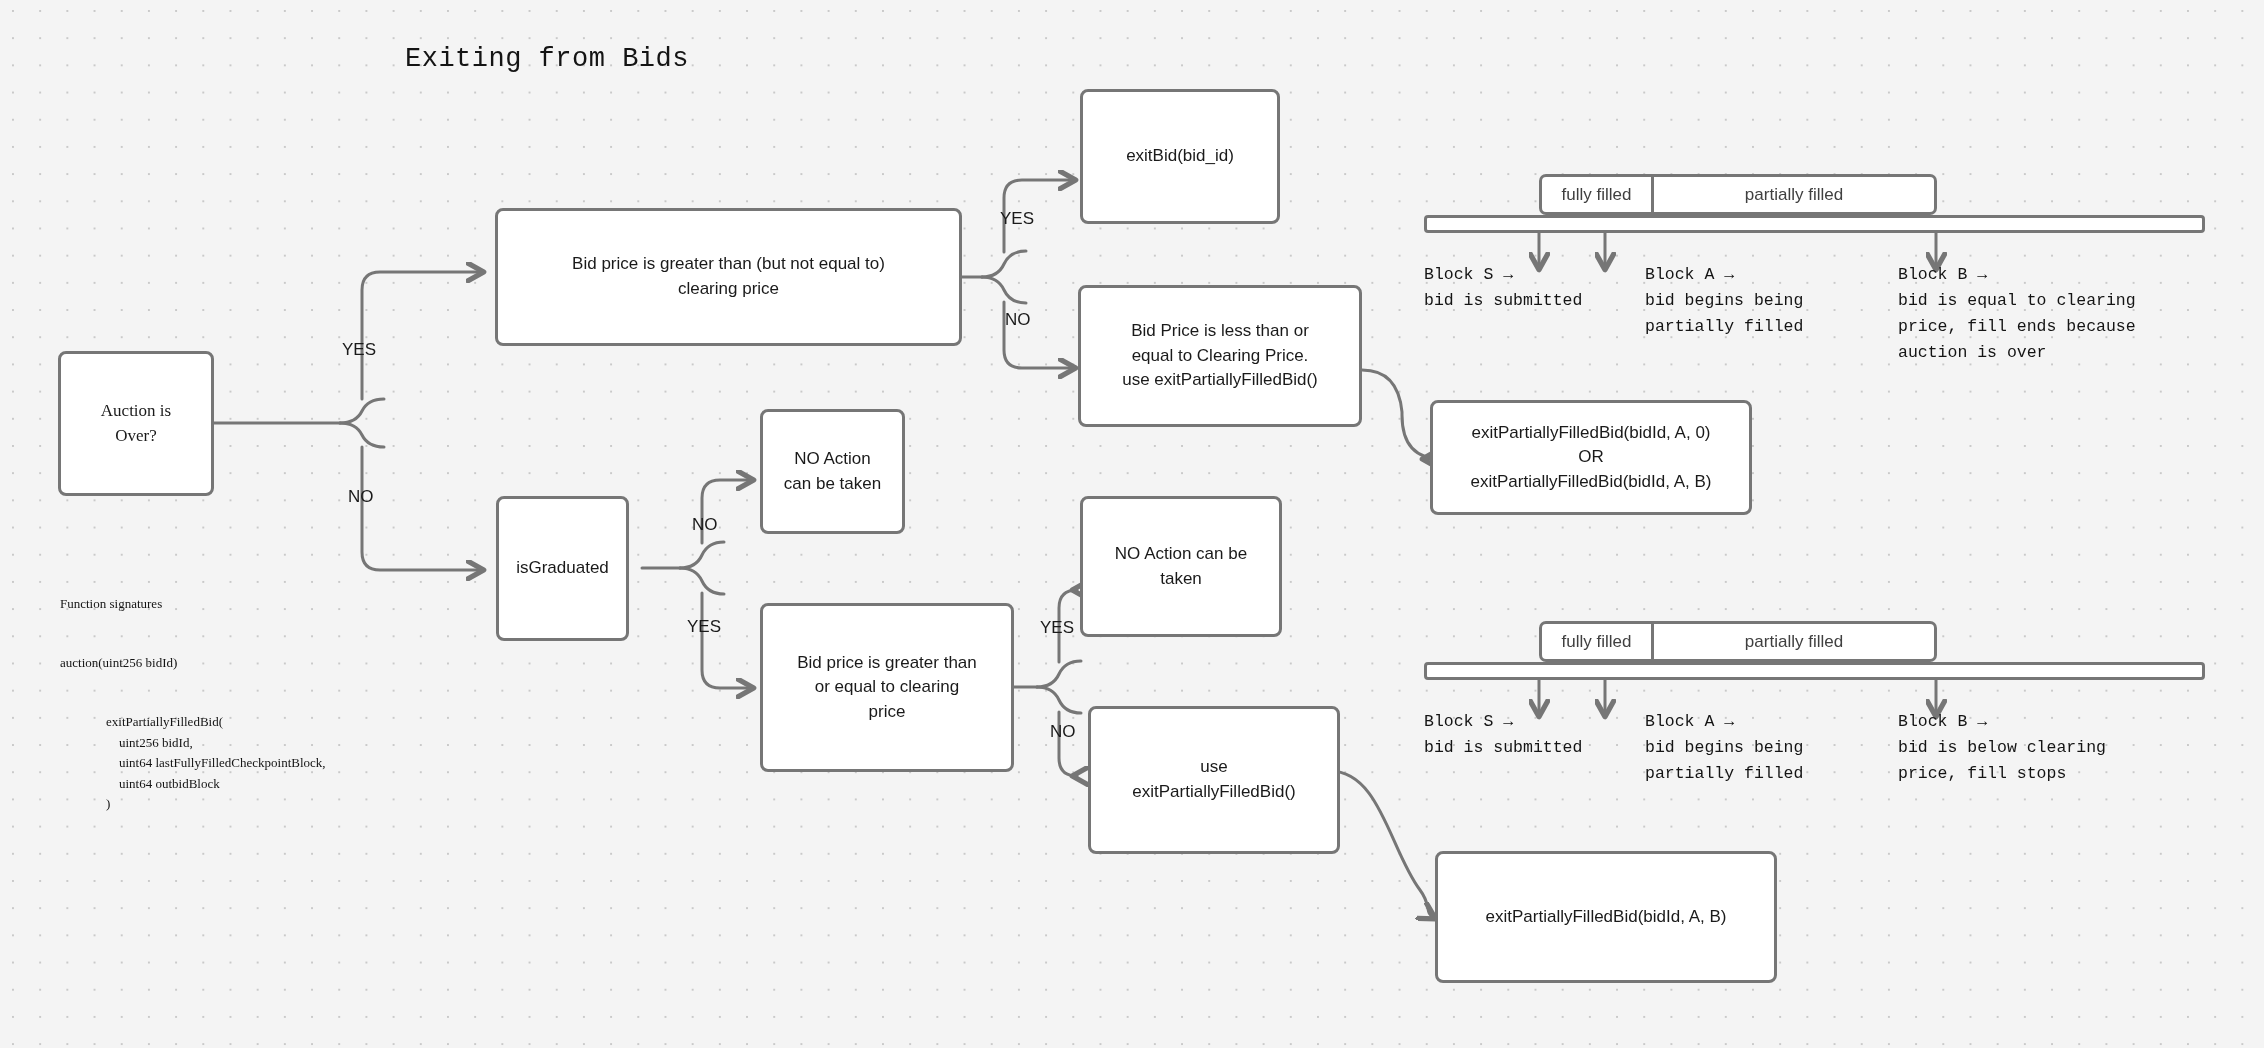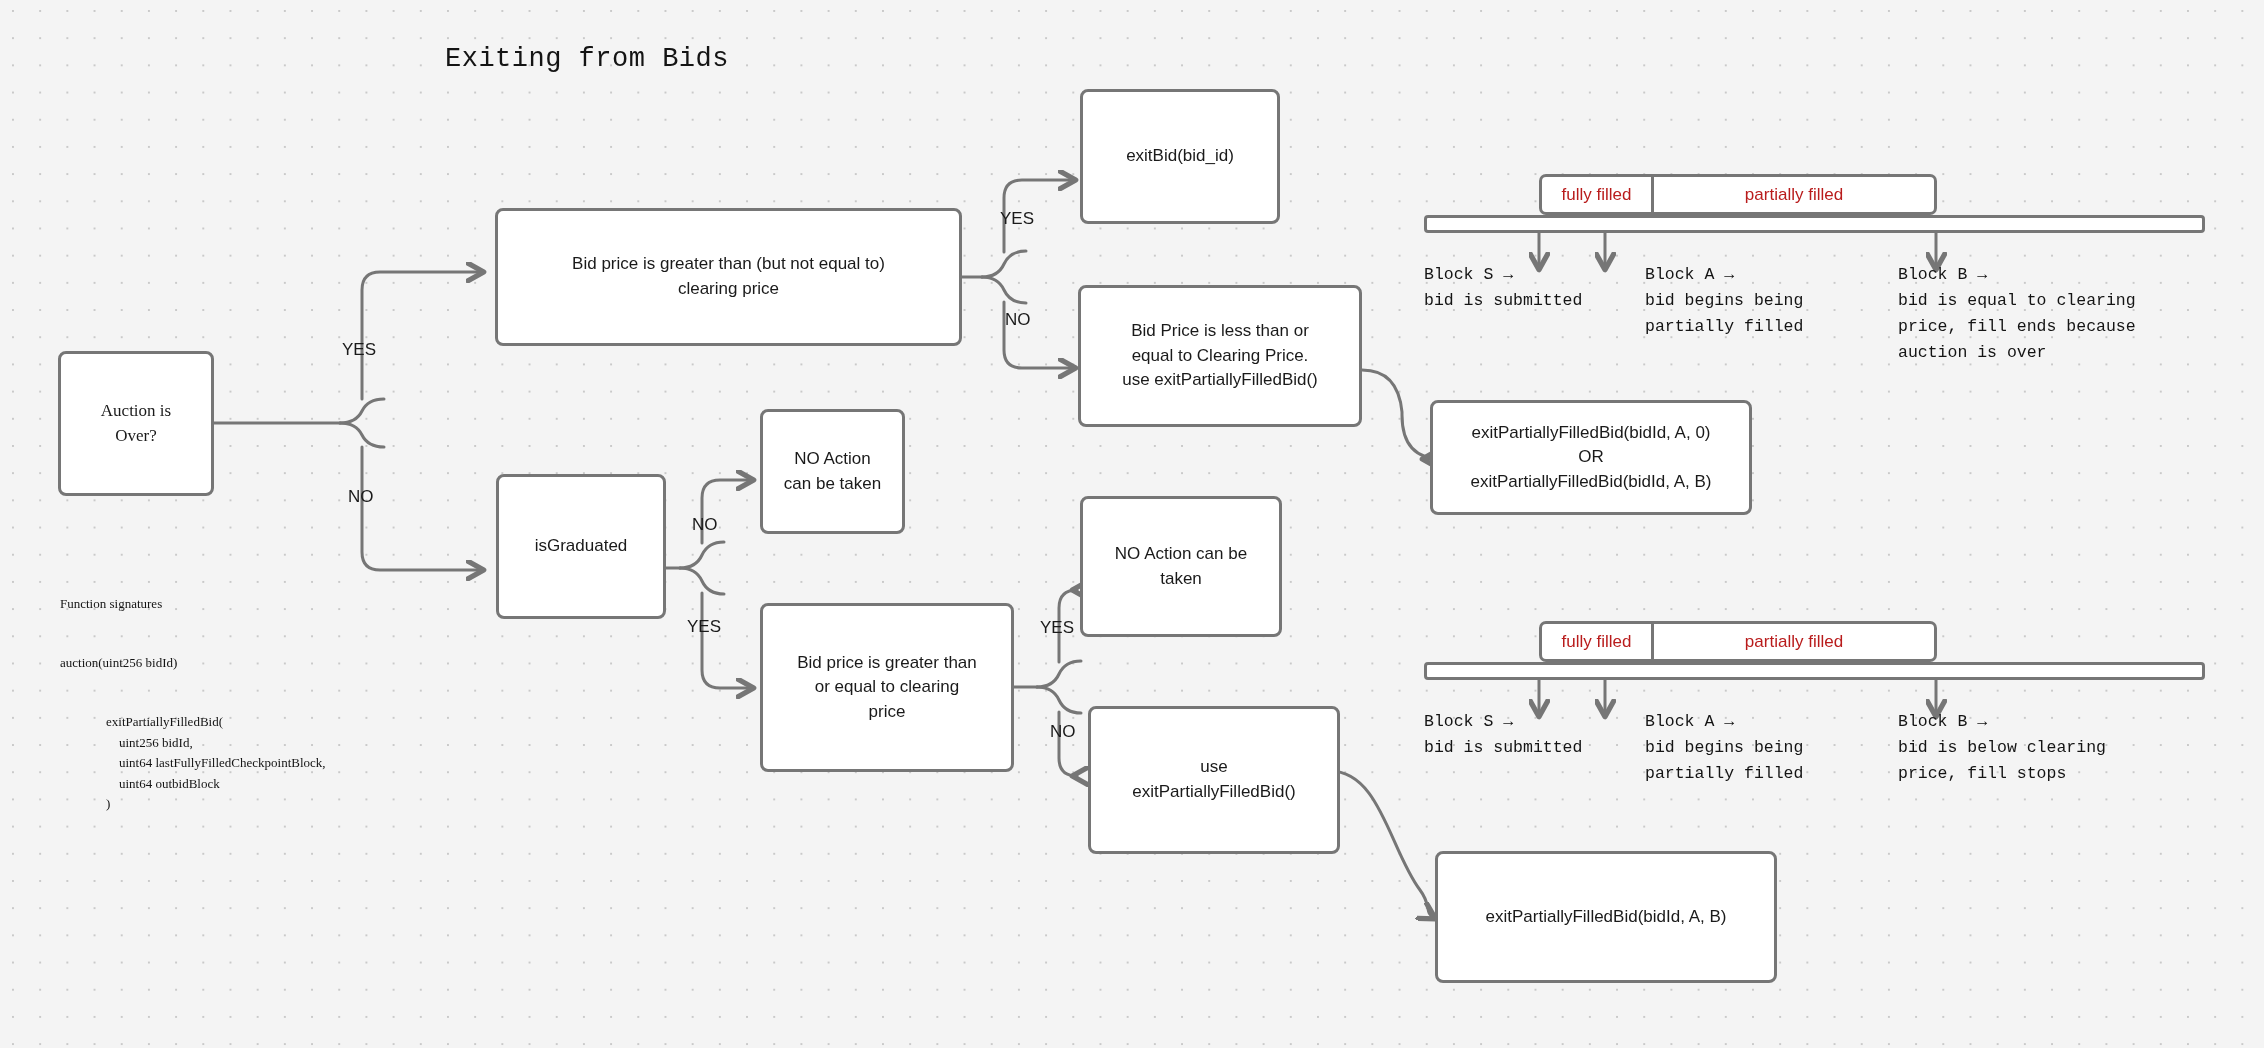--- a/index.html
+++ b/index.html
@@ -22,21 +22,20 @@
   }
 
   
   .title {
     position: absolute;
     font-family: "Liberation Mono", monospace;
     font-size: 27px;
     letter-spacing: 0.5px;
     color: #141414;
     white-space: pre;
-    margin-left: 40px;
   }
 
   
   .node {
     position: absolute;
     box-sizing: border-box;
     background: #ffffff;
     border: 3px solid #767676;
     border-radius: 8px;
     display: flex;
@@ -103,21 +102,21 @@
     position: absolute;
     box-sizing: border-box;
     height: 41px;
     background: #ffffff;
     border: 3px solid #767676;
     display: flex;
     align-items: center;
     justify-content: center;
     font-family: "Liberation Sans", sans-serif;
     font-size: 17px;
-    color: #b91c1c;
+    color: #404040;
     white-space: nowrap;
   }
   .tl-seg.first { border-radius: 7px 0 0 7px; }
   .tl-seg.last  { border-radius: 0 7px 7px 0; border-left-width: 0; }
   .tl-note {
     position: absolute;
     font-family: "Liberation Mono", monospace;
     font-size: 16.5px;
     line-height: 1.58;
     color: #141414;
@@ -217,21 +216,21 @@
 
   <div class="node" style="left:1080px; top:89px; width:200px; height:135px;">exitBid(bid_id)</div>
 
   <div class="node" style="left:495px; top:208px; width:467px; height:138px;">Bid price is greater than (but not equal to)
 clearing price</div>
 
   <div class="node" style="left:1078px; top:285px; width:284px; height:142px;">Bid Price is less than or
 equal to Clearing Price.
 use exitPartiallyFilledBid()</div>
 
-  <div class="node" style="left:496px; top:474px; width:170px; height:145px;">isGraduated</div>
+  <div class="node" style="left:496px; top:496px; width:133px; height:145px;">isGraduated</div>
 
   <div class="node" style="left:760px; top:409px; width:145px; height:125px;">NO Action
 can be taken</div>
 
   <div class="node" style="left:760px; top:603px; width:254px; height:169px;">Bid price is greater than
 or equal to clearing
 price</div>
 
   <div class="node" style="left:1080px; top:496px; width:202px; height:141px;">NO Action can be
 taken</div>

